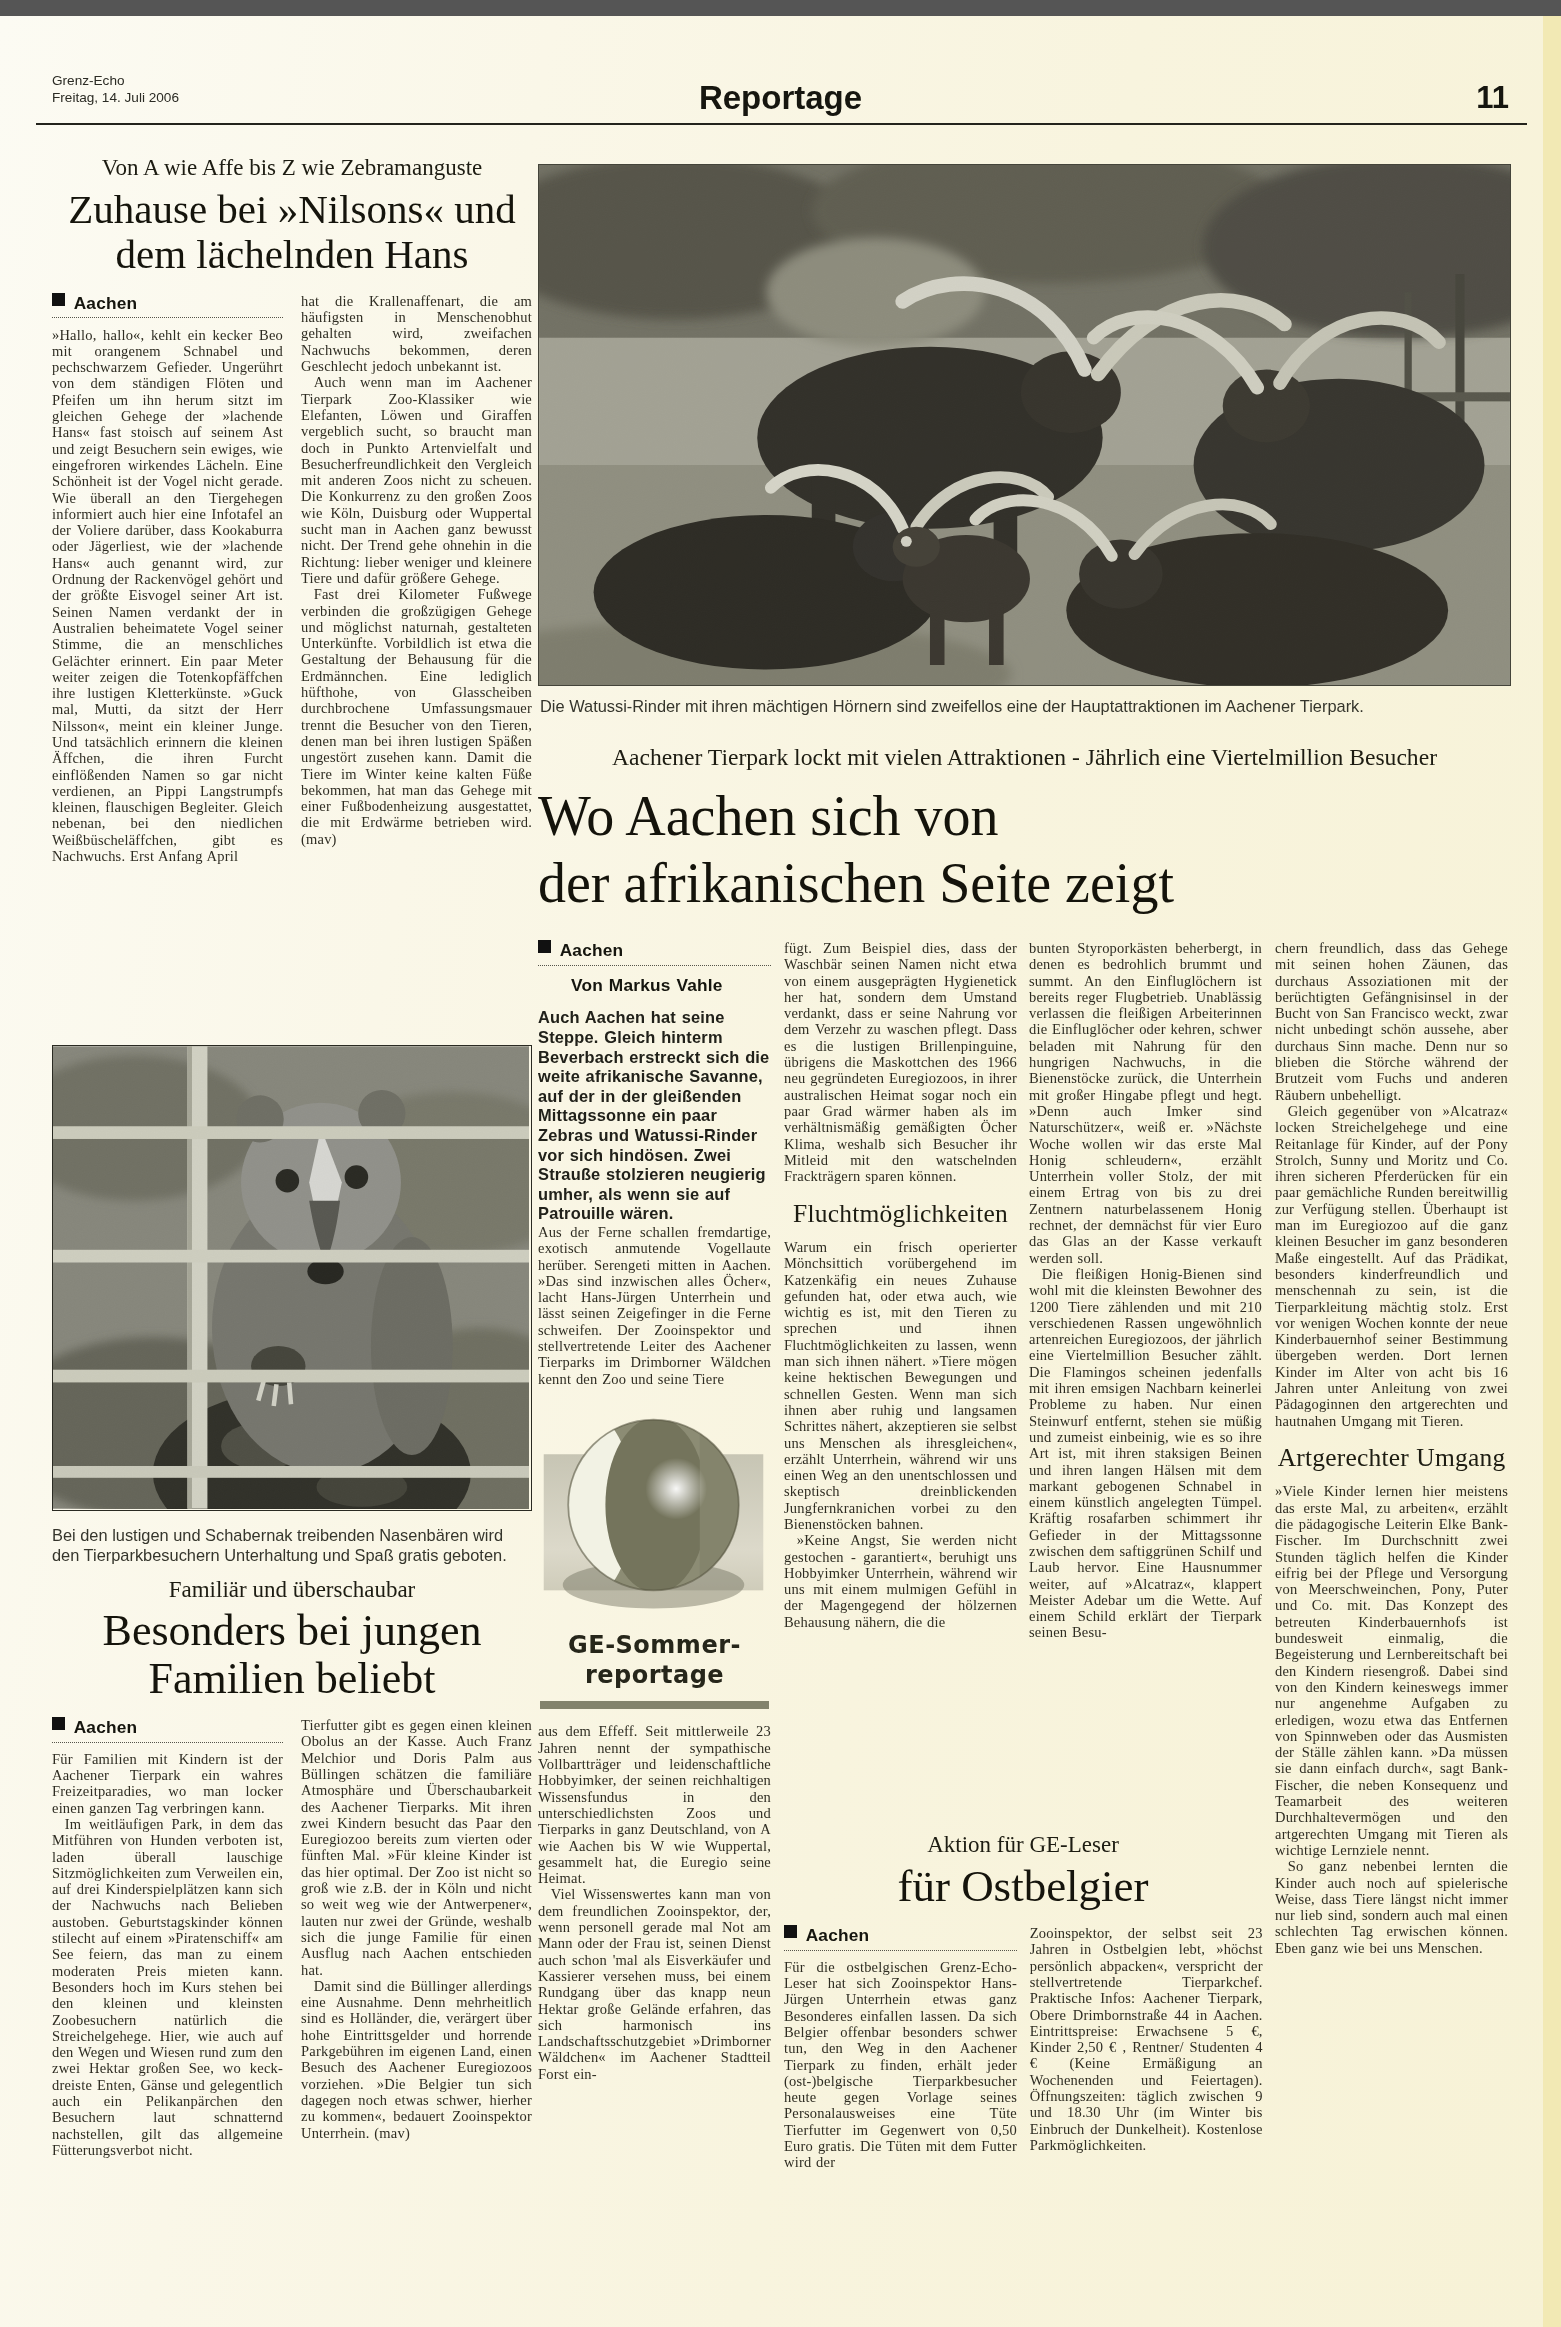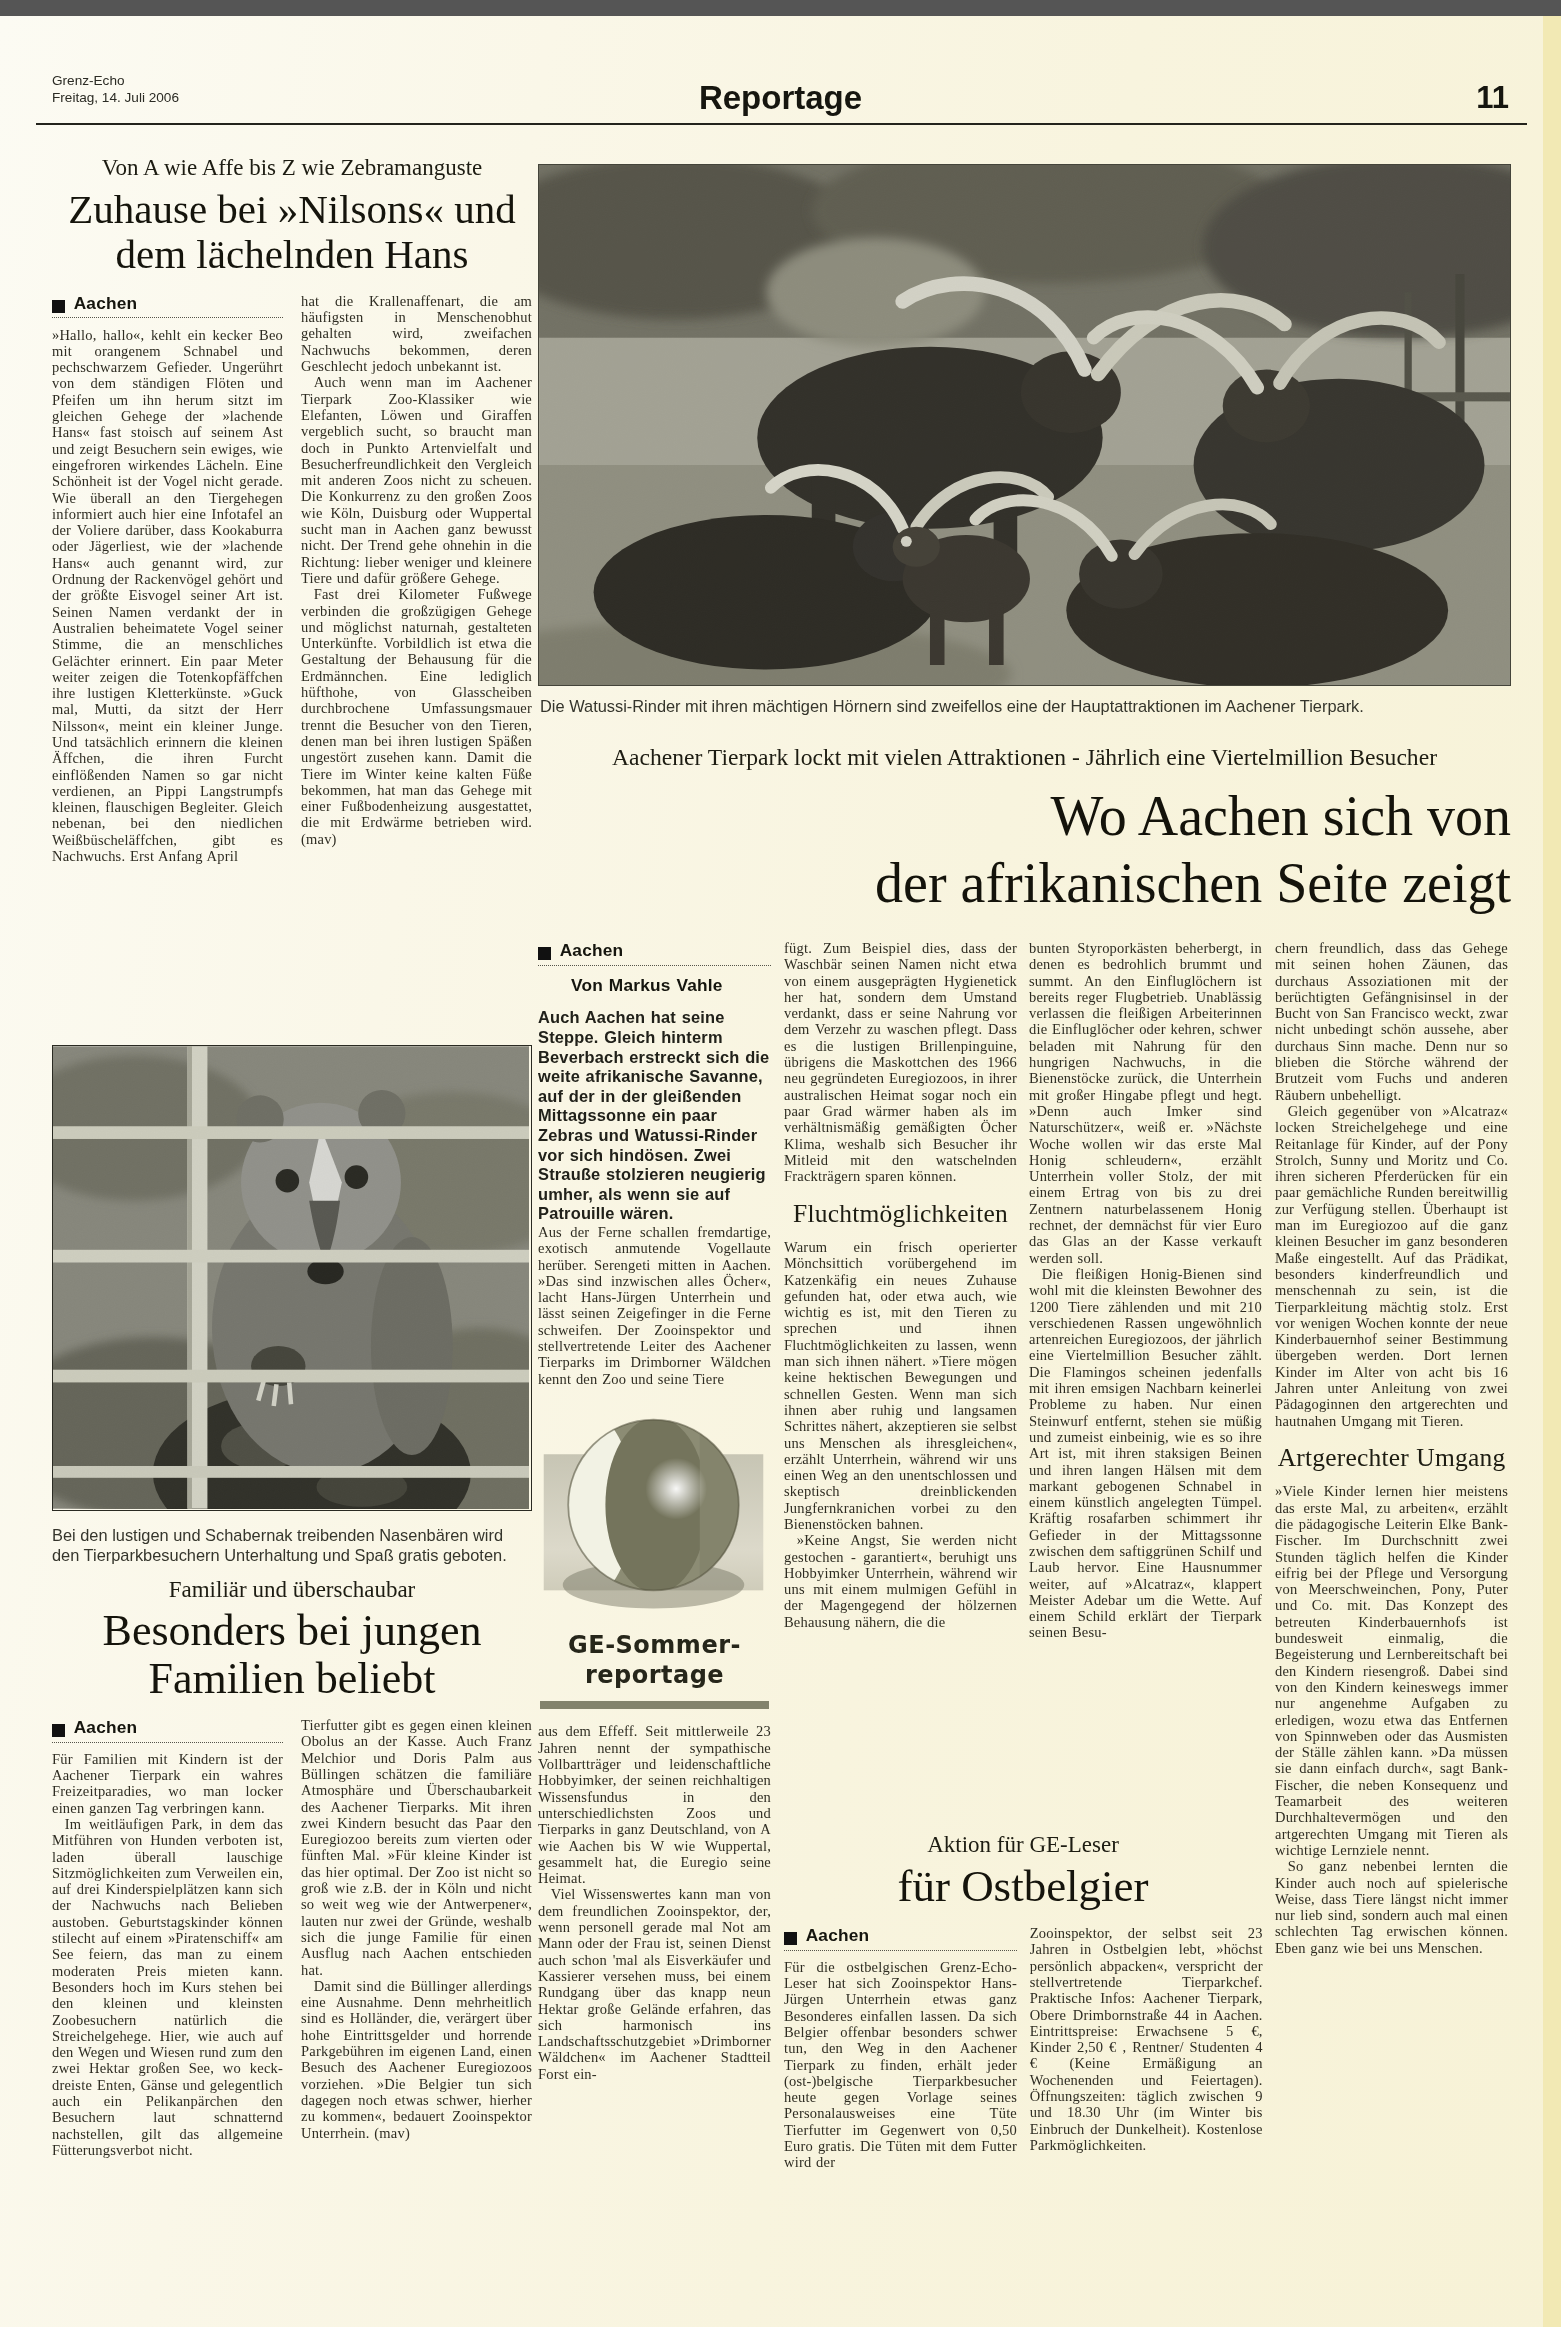--- a/index.html
+++ b/index.html
@@ -11,21 +11,21 @@
   .edge-strip{position:absolute;right:0;top:0;width:18px;height:2327px;background:#f2e9b4;}
   
   .hdr-left{position:absolute;left:52px;top:56px;font:13.6px/17.3px "Liberation Sans",sans-serif;color:#2b2b24;}
   .hdr-section{position:absolute;left:0;width:1561px;top:64px;text-align:center;
     font:bold 33px/36px "Liberation Sans",sans-serif;color:#16160f;}
   .hdr-pagenum{position:absolute;right:52px;top:64px;font:bold 31px/36px "Liberation Sans",sans-serif;color:#16160f;}
   .hdr-rule{position:absolute;left:36px;top:107px;width:1491px;height:1.8px;background:#23231c;}
   
   .kicker{text-align:center;font:23px/27px "Liberation Serif",serif;color:#1d1c12;}
   .headline{text-align:center;font:41px/45px "Liberation Serif",serif;color:#15140c;}
-  .dateline{display:flex;align-items:flex-end;gap:9px;font:bold 17.3px/20px "Liberation Sans",sans-serif;color:#15150e;
+  .dateline{display:flex;align-items:flex-start;gap:9px;font:bold 17.3px/20px "Liberation Sans",sans-serif;color:#15150e;
     border-bottom:1.8px dotted #55544a;padding-bottom:4.5px;margin-bottom:8.2px;}
   .dateline .sq{width:12.7px;height:12.7px;background:#111;display:inline-block;flex:0 0 auto;}
   .byline{font:bold 17.3px/22px "Liberation Sans",sans-serif;color:#15150e;margin:1.8px 0 12.7px 33px;}
   .bodytext{font-size:14.5px;line-height:16.3px;letter-spacing:0.2px;word-spacing:.06em;
     text-align:justify;color:#2e2c22;}
   .bodytext p{margin:0;}
   .bodytext p + p{text-indent:12.7px;}
   .bodytext h4{font:25.5px/29px "Liberation Serif",serif;text-align:center;font-weight:normal;
     color:#1d1c12;margin:14.5px 0 11px 0;}
   .lead{font:bold 16.4px/19.6px "Liberation Sans",sans-serif;color:#21211a;text-align:left;margin:3.6px 0 11px 0;}
@@ -33,21 +33,21 @@
   .twocol{display:flex;gap:18px;}
   .twocol .c{width:231px;flex:0 0 auto;}
   
   .art-nilsons{position:absolute;left:52px;top:138px;width:480px;}
   .art-nilsons .headline{margin-top:5.5px;}
   .art-nilsons .cols{margin-top:16.4px;}
   .fig-watussi{position:absolute;left:538px;top:148px;width:973px;height:522px;border:0.9px solid #44443a;box-sizing:border-box;}
   .cap-watussi{position:absolute;left:540px;top:680px;width:973px;}
   .main-subhead{position:absolute;left:538px;top:727px;width:973px;text-align:center;
     font:23.6px/29px "Liberation Serif",serif;color:#1d1c12;}
-  .main-headline{position:absolute;left:538px;top:767px;width:973px;text-align:right;
+  .main-headline{position:absolute;left:538px;top:767px;width:973px;text-align:left;
     font:56px/67px "Liberation Serif",serif;color:#14130b;}
   .mcol{position:absolute;top:924px;width:233px;}
   .mcol3{left:538px;}
   .mcol4{left:784px;height:866px;overflow:hidden;}
   .mcol5{left:1029px;height:871px;overflow:hidden;}
   .mcol6{left:1275px;}
   
   .ge-block{margin:11px 0 5.5px 0;}
   .ge-label{font-family:"DejaVu Sans",sans-serif;font-weight:bold;font-size:24px;line-height:30px;
     text-align:center;color:#26261a;letter-spacing:0.5px;margin-top:3.6px;}

